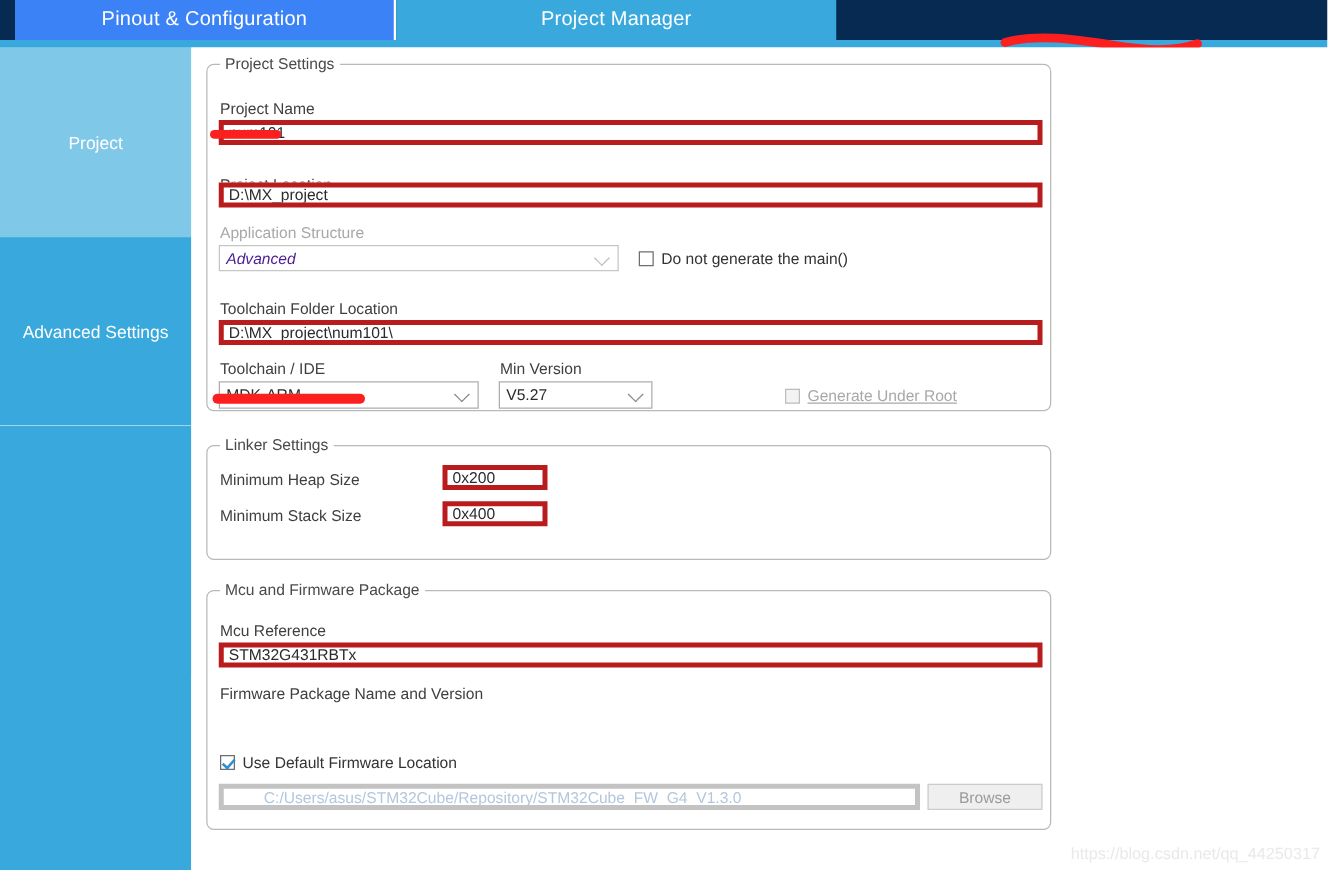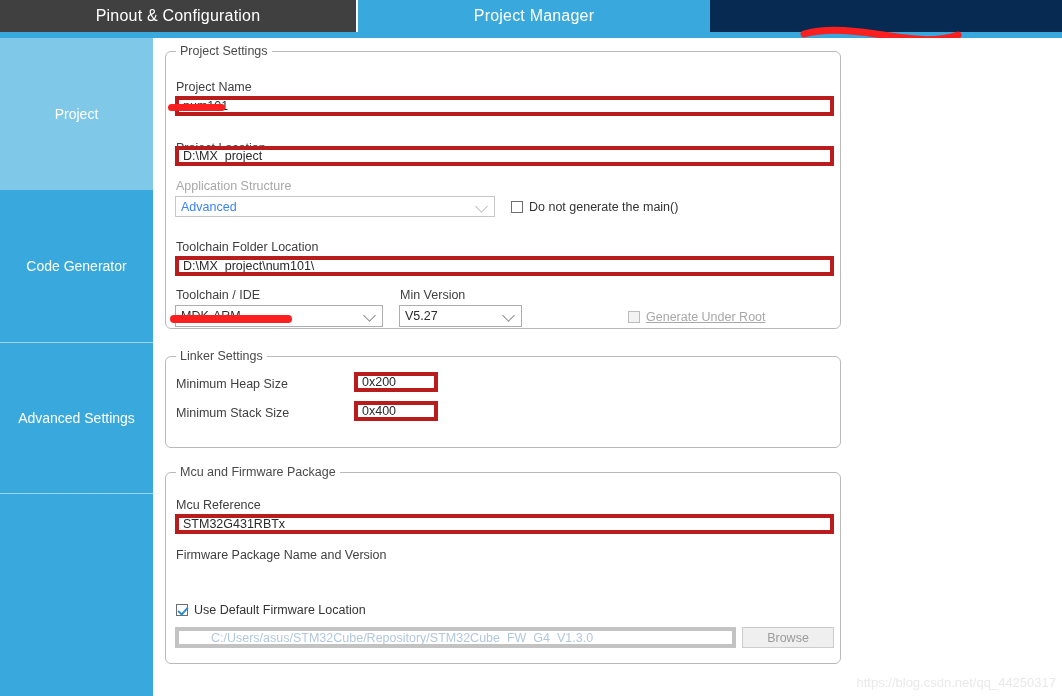--- a/index.html
+++ b/index.html
@@ -31,23 +31,24 @@
     display: flex;
     align-items: center;
     justify-content: center;
     color: #ffffff;
     font-size: 16px;
     letter-spacing: .2px;
     box-sizing: border-box;
     user-select: none;
   }
   .tab-pinout {
-    width: 358px;
-    background: #404040;
+    width: 305px;
+    background: #3b82f6;
     border-right: 2px solid #ffffff;
+    margin-left: 12px;
   }
   .tab-clock {
     width: 350px;
     background: #062a52;
     border-right: 2px solid #ffffff;
   }
   .tab-project {
     width: 352px;
     background: #39a8dc;
     color: #ffffff;
@@ -160,22 +161,23 @@
     background: #ffffff;
     box-sizing: border-box;
     font-size: 12.5px;
     color: #2b2b2b;
     display: flex;
     align-items: center;
     padding-left: 5px;
     white-space: nowrap;
   }
   .combo.disabled {
-    color: #3b82f6;
+    color: #4c1d95;
     border-color: #c6c6c6;
+    font-style: italic;
   }
   .combo .chev {
     position: absolute;
     right: 8px;
     top: 50%;
     width: 8px;
     height: 8px;
     margin-top: -5px;
     border-left: 1.4px solid #8a8a8a;
     border-bottom: 1.4px solid #8a8a8a;
@@ -263,23 +265,20 @@
 <div class="tabbar-underline"></div>
 
 <svg class="redsquig" style="left:798px; top:22px;" width="170" height="26" viewBox="0 0 170 26">
   <path d="M6 12 C 30 5, 60 9, 92 14 C 118 18, 140 20, 160 13" stroke="#fb1f1f" stroke-width="7" fill="none" stroke-linecap="round"></path>
 </svg>
 
 <div class="sidebar">
   <div class="side-item side-project">
     <span>Project</span>
   </div>
-  <div class="side-item side-codegen">
-    <span>Code Generator</span>
-  </div>
   <div class="side-item side-adv">
     <span>Advanced Settings</span>
   </div>
   <div class="side-item side-blank"></div>
 </div>
 
 <div class="content">
 
   <div class="group" style="left:12px; top:13px; width:676px; height:278px;">
     <span class="group-title">Project Settings</span>

